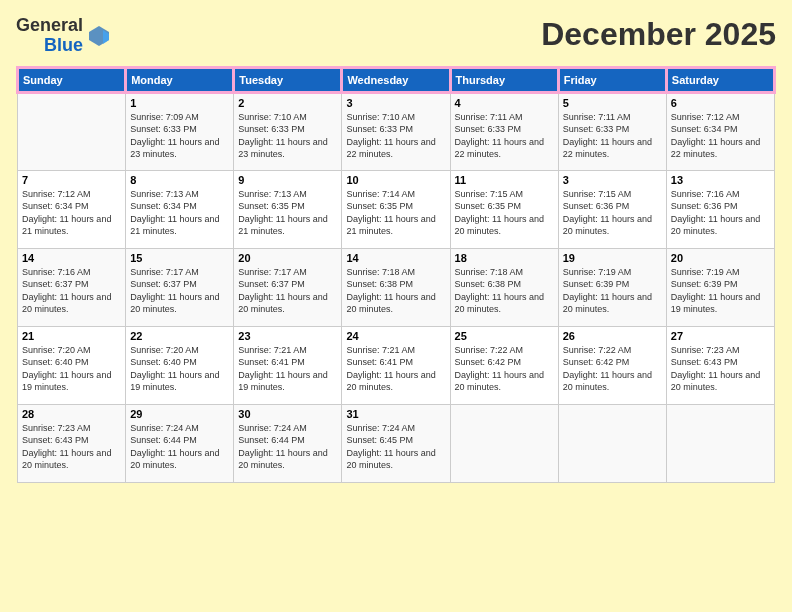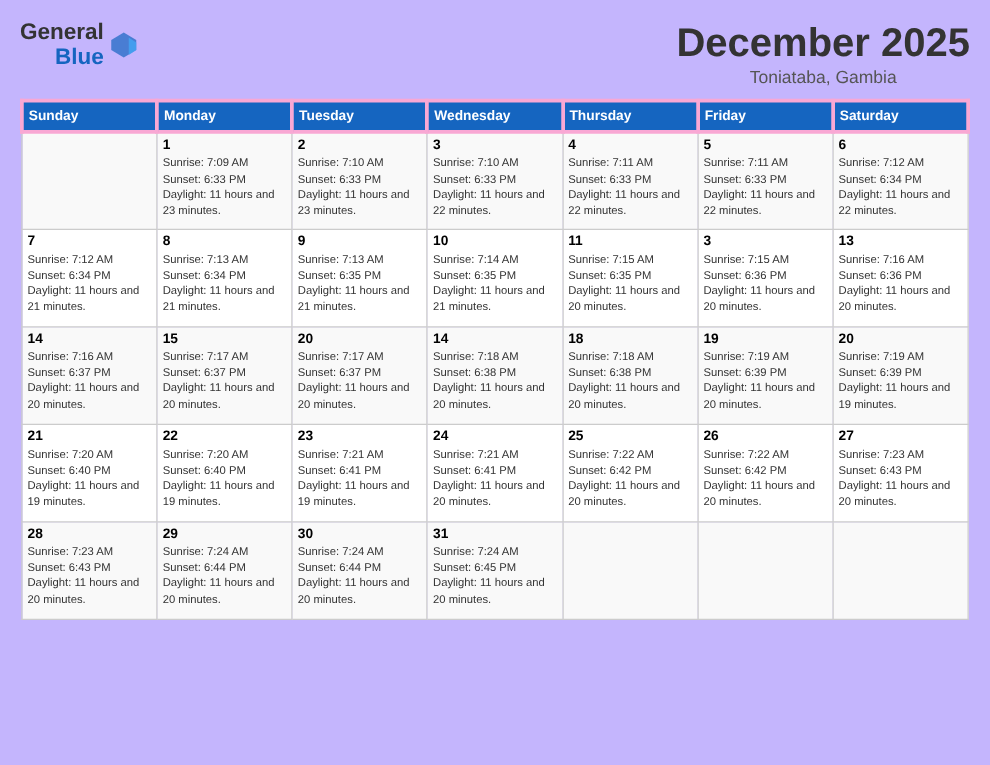--- a/index.html
+++ b/index.html
@@ -6,21 +6,21 @@
     body {
       font-family: Arial, sans-serif;
       background: #fff;
       width: 792px;
       height: 612px;
       overflow: hidden;
     }
     .page {
       width: 792px;
       height: 612px;
-      background: #c4b5fd;
+      background: #fef9c3;
       padding: 16px;
     }
     .header {
       display: flex;
       justify-content: space-between;
       align-items: flex-start;
       margin-bottom: 10px;
     }
     .logo {
       display: flex;
@@ -41,21 +41,21 @@
       font-weight: bold;
       color: #1565c0;
       text-align: right;
     }
     .logo-icon {
       width: 24px;
       height: 24px;
       margin-left: 4px;
     }
     .title-block {
-      text-align: center;
+      text-align: right;
     }
     .month-title {
       font-size: 32px;
       font-weight: bold;
       color: #333;
     }
     .location {
       font-size: 14px;
       color: #555;
     }
@@ -111,21 +111,20 @@
         <span class="logo-general">General</span>
         <span class="logo-blue">Blue</span>
       </div>
       <svg class="logo-icon" viewBox="0 0 24 24">
         <path d="M12 2 L22 8 L22 16 L12 22 L2 16 L2 8 Z" fill="#1565c0" opacity="0.7"></path>
         <path d="M16 6 L22 10 L22 16 L16 20" fill="#42a5f5" opacity="0.8"></path>
       </svg>
     </div>
     <div class="title-block">
       <div class="month-title">December 2025</div>
-      <div class="location">Toniataba, Gambia</div>
     </div>
   </div>
 
   <table>
     <thead>
       <tr>
       <th>Sunday</th>
           <th>Monday</th>
           <th>Tuesday</th>
           <th>Wednesday</th>

